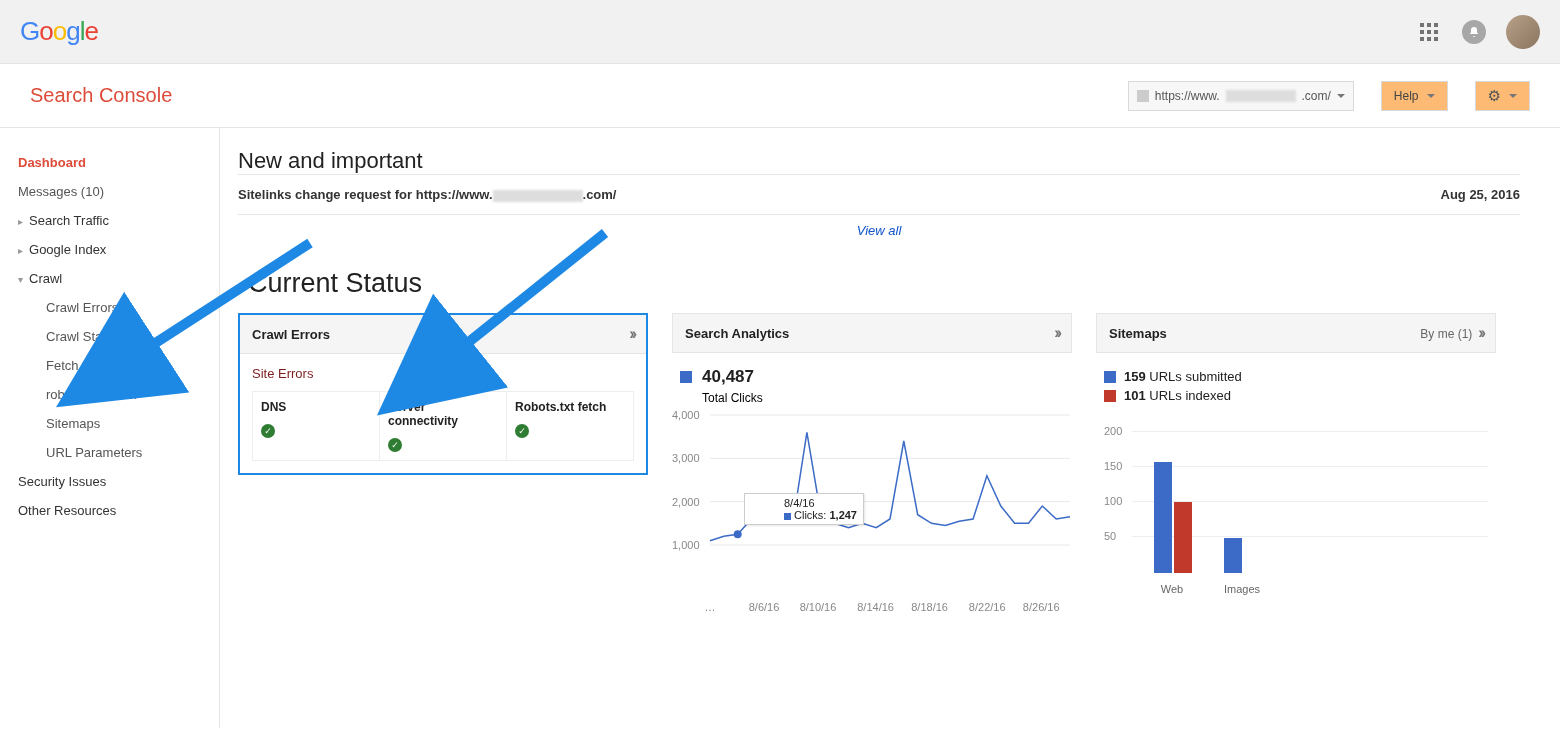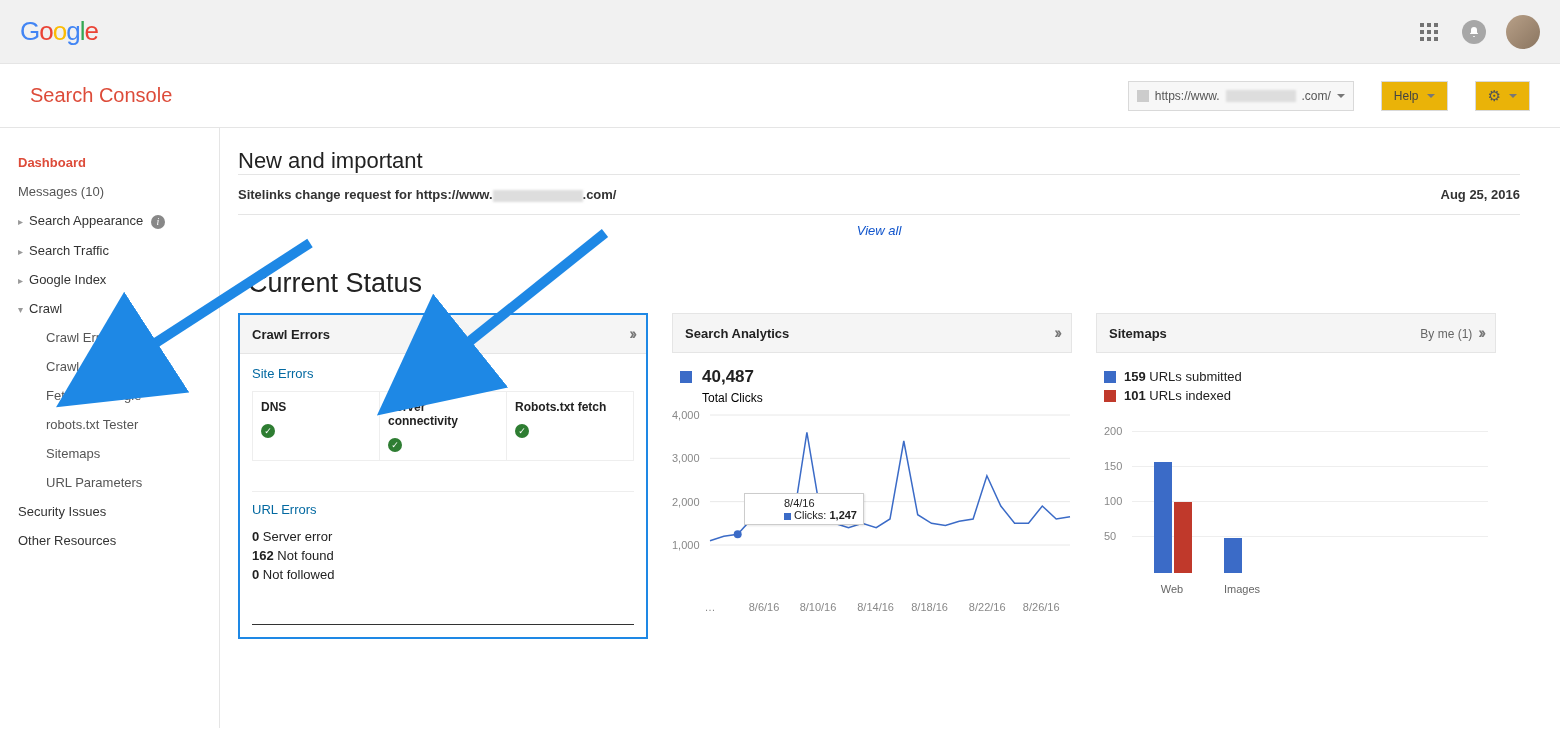--- a/index.html
+++ b/index.html
@@ -10,21 +10,21 @@
 .topbar-spacer { flex: 1; }
 .apps-icon { width: 18px; height: 18px; display: grid; grid-template-columns: repeat(3,4px); grid-template-rows: repeat(3,4px); gap: 3px; margin-right: 24px; }
 .apps-icon span { background: #737373; width: 4px; height: 4px; }
 .bell { width: 24px; height: 24px; background: #a7a7a7; border-radius: 50%; display:flex; align-items:center; justify-content:center; margin-right: 20px; }
 .avatar { width: 34px; height: 34px; border-radius: 50%; background: linear-gradient(135deg,#b8a088,#8a7560); }
 .subbar { height: 64px; display: flex; align-items: center; padding: 0 30px; border-bottom: 1px solid #e5e5e5; }
 .app-title { color: #dd4b39; font-size: 20px; }
 .subbar-right { margin-left: auto; display: flex; gap: 27px; align-items: center; }
 .site-select { border: 1px solid #d9d9d9; background: #f7f7f7; height: 30px; display: flex; align-items: center; padding: 0 8px; font-size: 12px; color: #555; gap: 6px; }
 .site-blur { display:inline-block; width:70px; height:12px; background: #ddd; filter: blur(1px); }
-.btn { border: 1px solid #d9d9d9; background: #eab308; height: 30px; display: flex; align-items: center; padding: 0 12px; font-size: 12px; color: #444; gap: 8px; }
+.btn { border: 1px solid #d9d9d9; background: #fdba74; height: 30px; display: flex; align-items: center; padding: 0 12px; font-size: 12px; color: #444; gap: 8px; }
 .caret { width: 0; height: 0; border-left: 4px solid transparent; border-right: 4px solid transparent; border-top: 4px solid #777; }
 .gear-icon { font-size: 15px; color: #555; }
 .main { display: flex; position: relative; }
 .sidebar { width: 220px; padding: 20px 20px 20px 18px; border-right: 1px solid #e5e5e5; min-height: 600px; }
 .sidebar a { display: block; color: #555; text-decoration: none; padding: 7px 0; font-size: 13px; }
 .sidebar a.active { color: #dd4b39; font-weight: bold; }
 .sidebar a.section { color: #333; }
 .sidebar .caret-item::before { content: "▸"; color: #999; margin-right: 6px; font-size: 10px; }
 .sidebar .caret-item.open::before { content: "▾"; }
 .sidebar .sub { padding-left: 28px; }
@@ -35,21 +35,21 @@
 .msg-text-blur { display:inline-block; width:90px; height:12px; background:#ddd; filter:blur(1px); vertical-align:middle; }
 .view-all { text-align: center; padding: 8px 0 20px; font-style: italic; }
 .view-all a { color: #1155cc; text-decoration: none; }
 h3.status-title { font-size: 27px; font-weight: 400; margin: 10px 0 14px 10px; }
 .cards { display: flex; gap: 24px; align-items: flex-start; }
 .card { border: 1px solid #e5e5e5; background: #fff; }
 .card.highlight { border: 2px solid #1e88e5; width: 410px; }
 .card-header { background: #f5f5f5; border-bottom: 1px solid #e5e5e5; padding: 10px 12px; display: flex; justify-content: space-between; align-items: center; font-weight: bold; font-size: 13px; }
 .card-header .chev { color: #777; font-size: 16px; letter-spacing: -3px; }
 .card-body { padding: 12px; }
-.sub-title { color: #0369a1; font-size: 13px; margin-bottom: 10px; }
+.sub-title { color: #7f1d1d; font-size: 13px; margin-bottom: 10px; }
 .check-table { display: flex; border: 1px solid #eee; }
 .check-col { flex: 1; border-right: 1px solid #eee; padding: 8px; }
 .check-col:last-child { border-right: none; }
 .check-col .lbl { font-weight: bold; font-size: 12px; margin-bottom: 8px; }
 .ok { width: 14px; height: 14px; border-radius: 50%; background: #2e7d32; display: inline-flex; align-items: center; justify-content: center; color: #fff; font-size: 9px; }
 .url-errors { margin-top: 30px; border-top: 1px solid #eee; padding-top: 10px; }
 .url-errors .row { font-size: 13px; padding: 2px 0; }
 .url-errors .row b { font-weight: bold; }
 .hr-bottom { border-top: 1px solid #333; margin-top: 40px; }
 .card.sa { width: 400px; border: none; }
@@ -115,21 +115,20 @@
         <span class="gear-icon">⚙</span>
         <span class="caret"></span>
       </div>
   </div>
 </div>
 
 <div class="main">
   <div class="sidebar">
     <a href="#" class="active">Dashboard</a>
     <a href="#">Messages (10)</a>
-    <a href="#" class="section caret-item"><span>Search Appearance</span> <span class="info-icon">i</span></a>
     <a href="#" class="section caret-item">Search Traffic</a>
     <a href="#" class="section caret-item">Google Index</a>
     <a href="#" class="section caret-item open">Crawl</a>
     <a href="#" class="sub">Crawl Errors</a>
     <a href="#" class="sub">Crawl Stats</a>
     <a href="#" class="sub">Fetch as Google</a>
     <a href="#" class="sub">robots.txt Tester</a>
     <a href="#" class="sub">Sitemaps</a>
     <a href="#" class="sub">URL Parameters</a>
     <a href="#" class="section" style="padding-left:0;">Security Issues</a>
@@ -161,27 +160,20 @@
               <span class="ok">✓</span>
             </div>
             <div class="check-col">
               <div class="lbl">Server connectivity</div>
               <span class="ok">✓</span>
             </div>
             <div class="check-col">
               <div class="lbl">Robots.txt fetch</div>
               <span class="ok">✓</span>
             </div>
-          </div>
-          <div class="url-errors">
-            <div class="sub-title">URL Errors</div>
-            <div class="row"><b>0</b> <span>Server error</span></div>
-            <div class="row"><b>162</b> <span>Not found</span></div>
-            <div class="row"><b>0</b> <span>Not followed</span></div>
-            <div class="hr-bottom"></div>
           </div>
         </div>
       </div>
 
       <div class="card sa">
         <div class="card-header">
           <span>Search Analytics</span>
           <span class="chev">››</span>
         </div>
         <div class="clicks-head">

